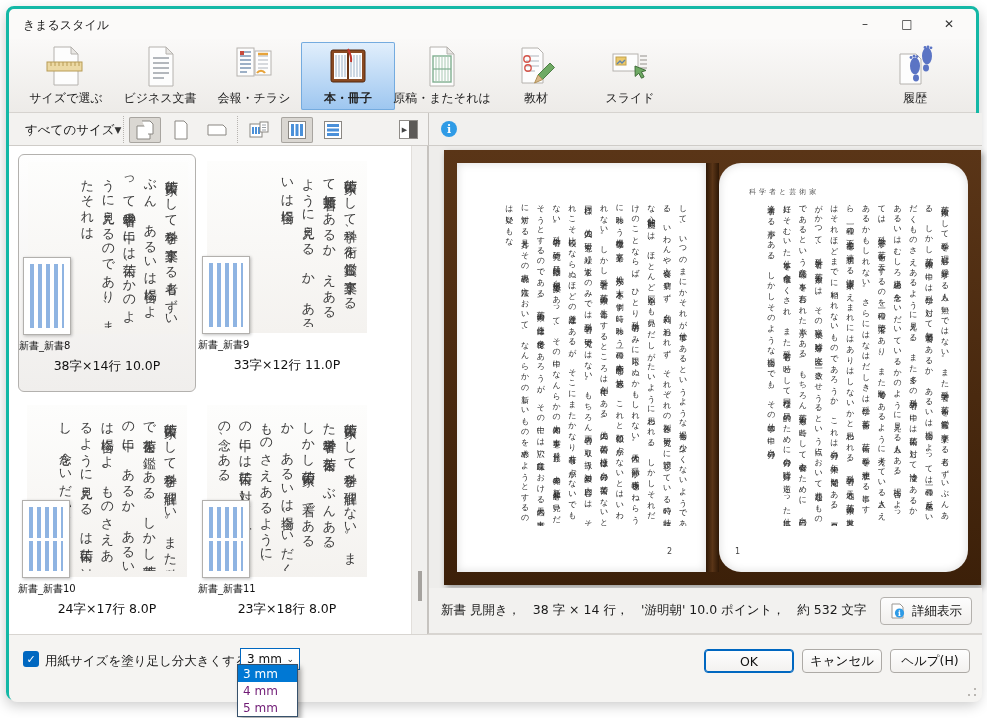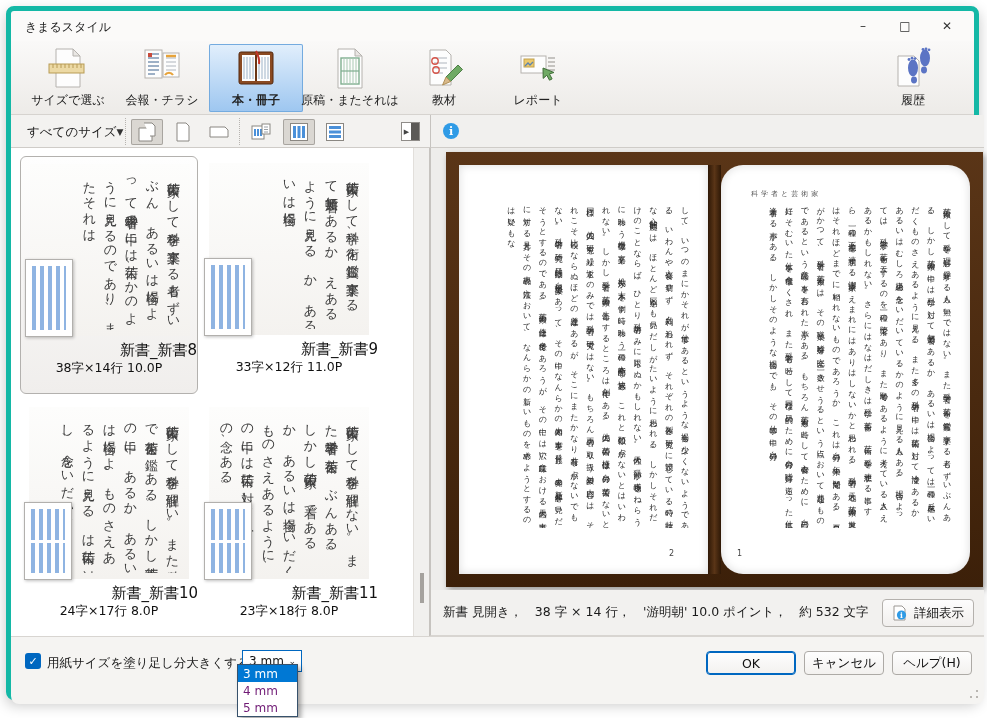--- a/index.html
+++ b/index.html
@@ -1,21 +1,21 @@
 <!DOCTYPE html>
 <html><head>
 <meta charset="utf-8">
 <style>
   * { margin:0; padding:0; box-sizing:border-box; }
   html,body { width:987px; height:718px; background:#ffffff; overflow:hidden;
               font-family:"DejaVu Sans","Liberation Sans",sans-serif; }
 
   
   #dialog { position:absolute; left:6px; top:6px; width:973px; height:694px;
-            background:#fbfaf9; border:5px solid #14b8a6; border-radius:8px;
+            background:#fbfaf9; border:3px solid #14b8a6; border-radius:8px;
             box-shadow:0 5px 14px rgba(0,0,0,.22); }
 
   
   #titlebar { position:absolute; left:0; top:0; width:100%; height:30px;
               border-radius:8px 8px 0 0; background:#fbfaf9; }
   #title { position:absolute; left:14px; top:8px; font-size:12px; color:#1a1a1a; }
   #wincontrols { position:absolute; right:6px; top:0; height:30px; display:flex; }
   .winbtn { width:42px; height:30px; display:flex; align-items:center; justify-content:center;
             font-size:12px; color:#333; cursor:default; }
 
@@ -66,21 +66,21 @@
   .cprev { position:absolute; left:9px; top:7px; width:160px; height:172px;
            background:linear-gradient(#fdfdfc,#f4f2ef); overflow:hidden; }
   .cptxt { position:absolute; top:8px; right:6px; height:158px; width:150px;
            writing-mode:vertical-rl; text-orientation:upright; overflow:hidden;
            font-family:"DejaVu Serif","Liberation Serif",serif;
            font-size:13px; line-height:21px; color:#3c3c3c; letter-spacing:1px; }
   .cthumb { position:absolute; left:4px; top:102px; width:48px; height:78px; background:#fff;
             border:1px solid #b2b0ad; box-shadow:1px 1px 3px rgba(0,0,0,.25);
             display:flex; flex-direction:column; gap:3px; padding:6px; }
   .stripe { flex:1; background:repeating-linear-gradient(90deg,#8fb4e2 0 4px,#ffffff 4px 8px); }
-  .cname { position:absolute; left:0; top:184px; width:100%; text-align:right; font-size:15px; color:#111; }
+  .cname { position:absolute; left:0; top:184px; width:100%; text-align:left; font-size:10px; color:#111; }
   .cspec { position:absolute; left:0; top:203px; width:100%; text-align:center; font-size:12.5px; color:#111; }
 
   
   #previewpane { position:absolute; left:419px; top:137px; width:554px; height:442px;
                  background:#eeedeb; border-left:1px solid #c6c3bf; }
   #book { position:absolute; left:15px; top:4px; width:537px; height:435px;
           background:linear-gradient(#5a3517,#3c2009); box-shadow:2px 3px 6px rgba(0,0,0,.35); }
   .bpage { position:absolute; top:13px; height:409px; background:#fff;
            box-shadow:inset 0 0 10px rgba(0,0,0,.14); }
   #pageL { left:13px;  width:249px; }
@@ -156,20 +156,30 @@
           <path d="M27 3l7 7h-7z" fill="#e9e7e4" stroke="#b5b2ae"></path>
           <rect x="3" y="18" width="35" height="9" fill="#ecd9a4" stroke="#b89b54"></rect>
           <path d="M7 18v4M11 18v4M15 18v4M19 18v4M23 18v4M27 18v4M31 18v4M35 18v4" stroke="#b89b54"></path>
         </svg>
       </span>
       <span class="tlabel">サイズで選ぶ</span>
     </div>
     <div class="titem">
       <span class="ticon">
         <svg width="44" height="44" viewBox="0 0 44 44">
+          <path d="M11 3h17l7 7v32H11z" fill="#fdfdfd" stroke="#b5b2ae"></path>
+          <path d="M28 3l7 7h-7z" fill="#e9e7e4" stroke="#b5b2ae"></path>
+          <path d="M15 14h16M15 19h16M15 24h16M15 29h16M15 34h11" stroke="#9aa0a6" stroke-width="1.6"></path>
+        </svg>
+      </span>
+      <span class="tlabel">ビジネス文書</span>
+    </div>
+    <div class="titem">
+      <span class="ticon">
+        <svg width="44" height="44" viewBox="0 0 44 44">
           <rect x="23" y="7" width="16" height="24" fill="#fdfdfd" stroke="#b5b2ae"></rect>
           <path d="M26 12h10M26 16h10M26 20h10M26 24h10" stroke="#c9cdd2" stroke-width="1.4"></path>
           <path d="M26 10h10" stroke="#e7a33a" stroke-width="2.4"></path>
           <rect x="5" y="4" width="17" height="28" fill="#fdfdfd" stroke="#b5b2ae"></rect>
           <path d="M8 8h11M8 12h11M8 16h11M8 20h11M8 24h11M8 28h7" stroke="#7d96b4" stroke-width="1.6"></path>
           <rect x="8" y="7" width="4" height="4" fill="#c84b3c"></rect>
           <path d="M25 29c2-3 6-3 8 0" stroke="#e7a33a" stroke-width="2.2" fill="none"></path>
         </svg>
       </span>
       <span class="tlabel">会報・チラシ</span>
@@ -216,21 +226,21 @@
     <div class="titem">
       <span class="ticon">
         <svg width="44" height="44" viewBox="0 0 44 44">
           <rect x="5" y="10" width="25" height="17" fill="#fdfdfd" stroke="#b5b2ae"></rect>
           <rect x="8" y="13" width="10" height="8" fill="#ecc96b" stroke="#c2a14e"></rect>
           <path d="M9 20l3-3 2 2 3-3" stroke="#5d84ad" stroke-width="1.3" fill="none"></path>
           <path d="M32 12h7M32 16h7M32 20h7M32 24h7" stroke="#b5b2ae" stroke-width="1.6"></path>
           <path d="M27 22l11 4.5-4.6 1.4 2.7 5-2.6 1.3-2.7-5-3.6 3.2z" fill="#6faa64" stroke="#3f6e38"></path>
         </svg>
       </span>
-      <span class="tlabel">レポート</span>
+      <span class="tlabel">スライド</span>
     </div>
     <div class="titem" id="titem-history">
       <span class="ticon">
         <svg width="44" height="44" viewBox="0 0 44 44">
           <path d="M7 10h16l5 5v25H7z" fill="#fdfdfd" stroke="#b5b2ae"></path>
           <ellipse cx="22" cy="22" rx="5" ry="8.5" fill="#5b74c4"></ellipse>
           <ellipse cx="23" cy="34" rx="3" ry="3.4" fill="#5b74c4"></ellipse>
           <ellipse cx="34" cy="12" rx="5" ry="8.5" fill="#5b74c4"></ellipse>
           <ellipse cx="33" cy="24" rx="3" ry="3.4" fill="#5b74c4"></ellipse>
           <circle cx="18" cy="13.5" r="1.4" fill="#5b74c4"></circle>

